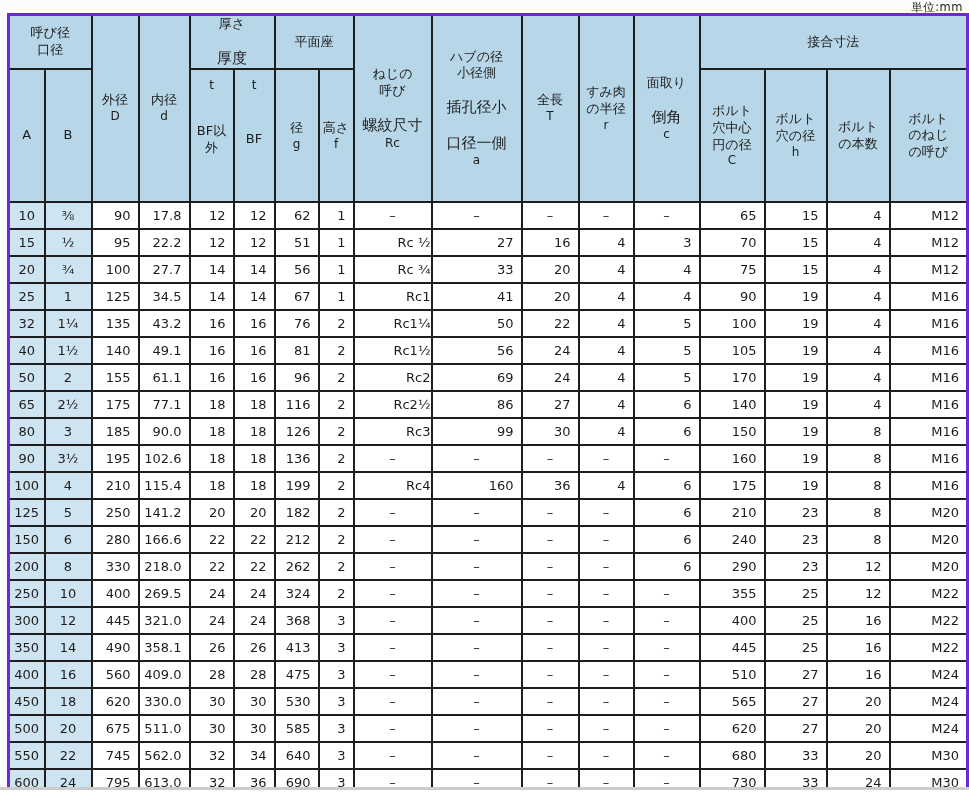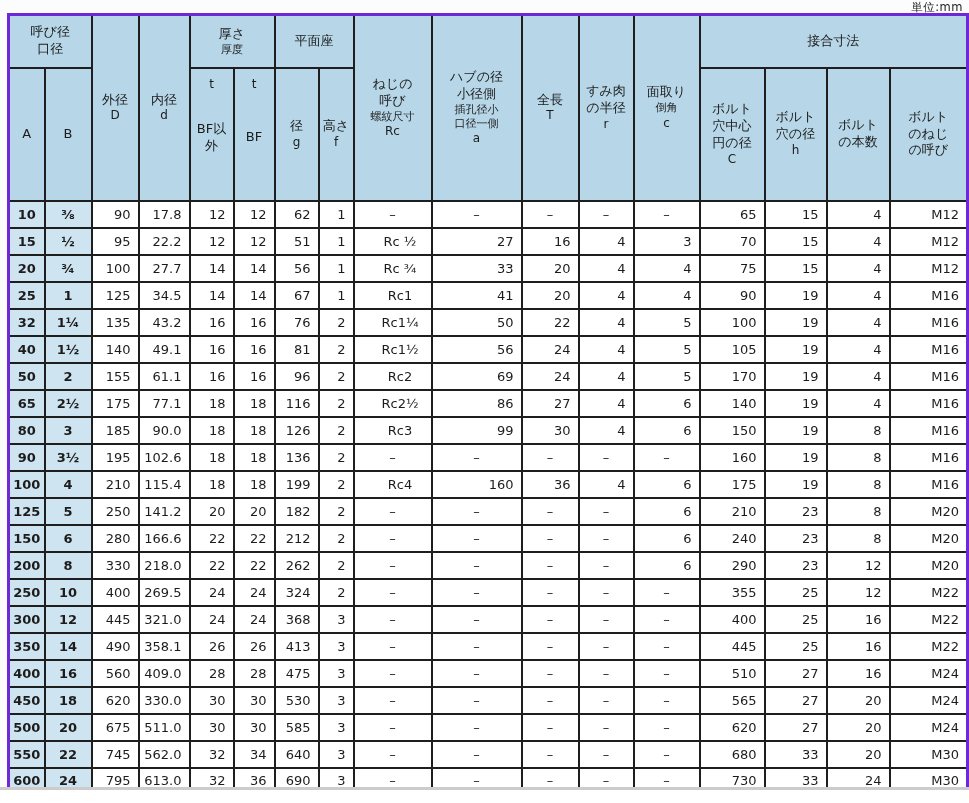--- a/index.html
+++ b/index.html
@@ -47,41 +47,41 @@
   thead th {
     background: #b7d7e8;
     font-weight: normal;
     font-size: 13px;
     text-align: center;
     vertical-align: middle;
     line-height: 1.3;
   }
   tr.h1 th { height: 53px; }
   tr.h2 th { height: 133px; }
-  .small { font-size: 11px; }
+  .small { font-size: 15px; margin-top: 16px; }
   .sym   { font-size: 12px; }
   .tcell {
     display: flex;
     flex-direction: column;
     height: 127px;
     align-items: center;
   }
   .tcell .top { padding-top: 6px; font-size: 12px; }
   .tcell .mid { margin: auto 0; padding-bottom: 14px; }
   tbody td {
     height: 27px;
     font-size: 13px;
     background: #ffffff;
     vertical-align: middle;
     white-space: nowrap;
   }
-  tbody td.blue { background: #cfe4f1; font-weight: bold; }
+  tbody td.blue { background: #cfe4f1; }
   td.al-c { text-align: center; }
   td.al-r { text-align: right; padding-right: 7px; }
-  td.al-l { text-align: center; padding-left: 15px; }
+  td.al-l { text-align: right; padding-left: 15px; }
   td.dash { text-align: center; color: #666666; }
 </style>
 </head>
 <body>
 
 <div class="page">
 
   <div class="unit-label">単位:mm</div>
 
   <table class="spec">

